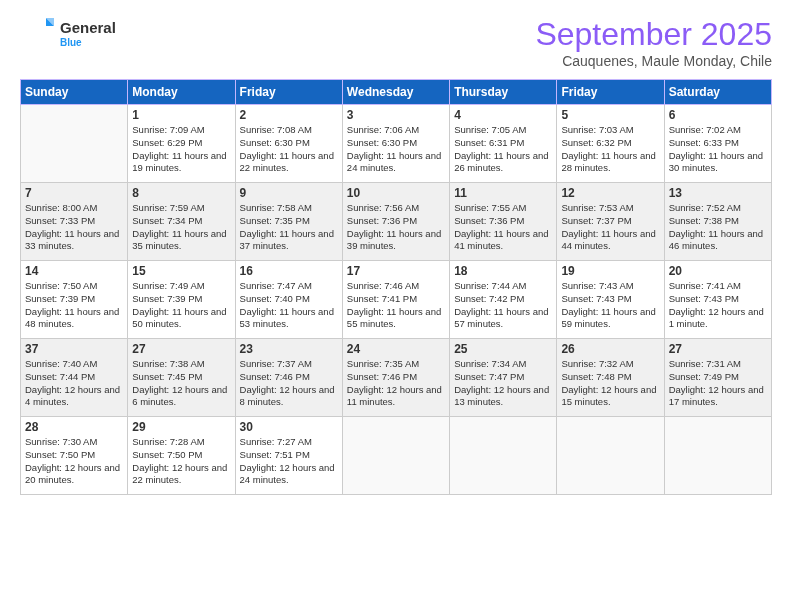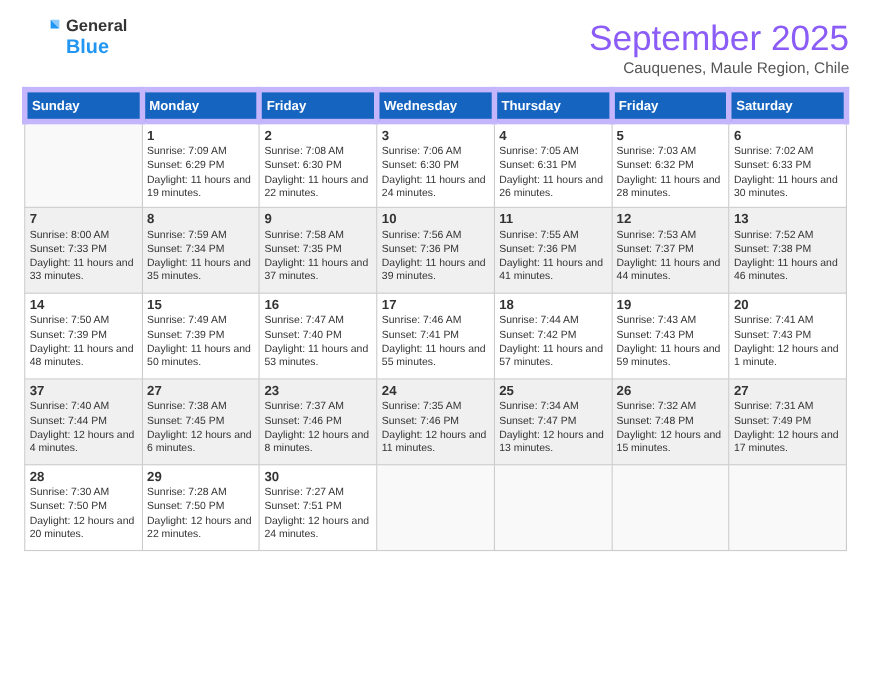--- a/index.html
+++ b/index.html
@@ -30,21 +30,21 @@
       display: flex;
       flex-direction: column;
       line-height: 1.1;
     }
     .logo-general {
       font-size: 15px;
       font-weight: bold;
       color: #333;
     }
     .logo-blue {
-      font-size: 18px;
+      font-size: 10px;
       font-weight: bold;
       color: #2196F3;
     }
     .title-section {
       text-align: right;
     }
     .month-title {
       font-size: 32px;
       font-weight: normal;
       color: #8b5cf6;
@@ -58,21 +58,21 @@
       border-collapse: collapse;
       font-size: 10.5px;
     }
     .calendar th {
       background-color: #1565C0;
       color: white;
       padding: 5px 4px;
       text-align: left;
       font-size: 12px;
       font-weight: bold;
-      border: 5px solid #c4b5fd;
+      border: 1px solid #c4b5fd;
     }
     .calendar td {
       border: 1px solid #ccc;
       vertical-align: top;
       padding: 3px 4px;
       width: calc(100% / 7);
       height: 78px;
       color: #333;
     }
     .calendar td.empty {
@@ -106,21 +106,21 @@
     <polygon points="26,2 34,10 26,10" fill="#2196F3"></polygon>
     <polygon points="26,2 34,2 34,10" fill="#42A5F5" opacity="0.6"></polygon>
   </svg>
   <div class="logo-text">
     <span class="logo-general">General</span>
     <span class="logo-blue">Blue</span>
   </div>
 </div>
     <div class="title-section">
       <div class="month-title">September 2025</div>
-      <div class="subtitle">Cauquenes, Maule Region, Chile</div>
+      <div class="subtitle">Cauquenes, Maule Monday, Chile</div>
     </div>
   </div>
 
   <table class="calendar">
     <thead>
       <tr id="header-row">
           <th>Sunday</th>
           <th>Monday</th>
           <th>Friday</th>
           <th>Wednesday</th>

